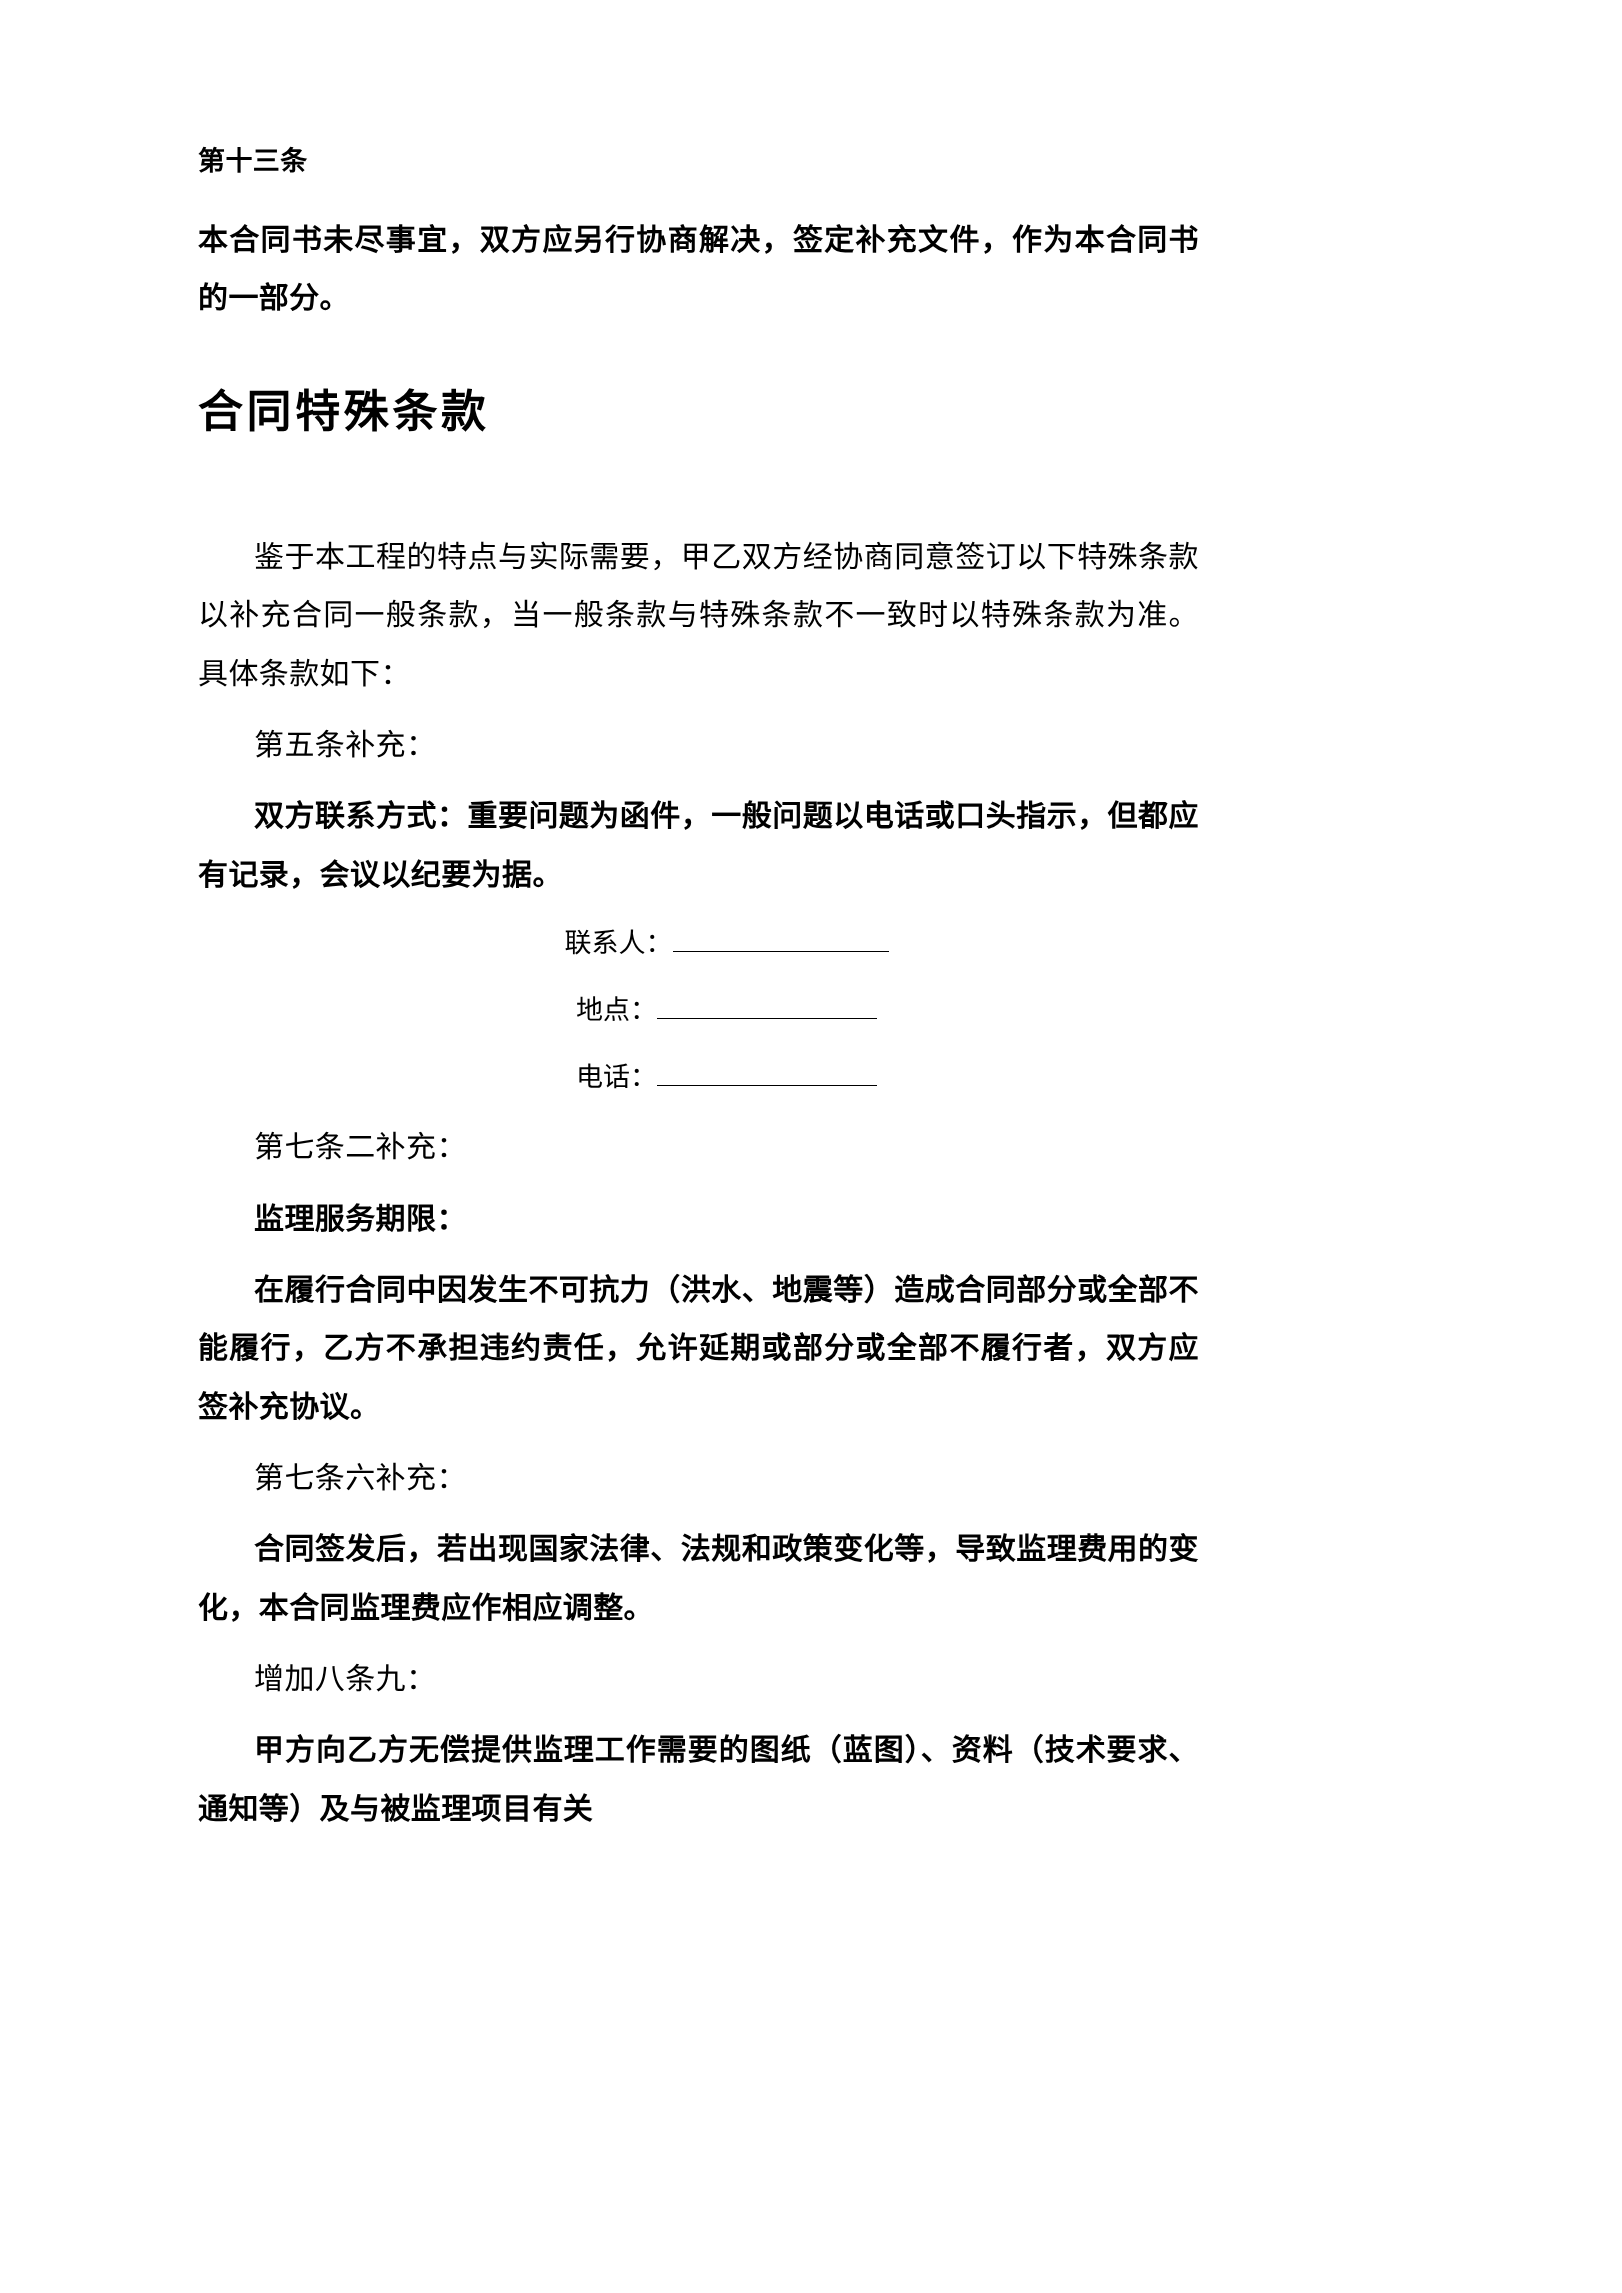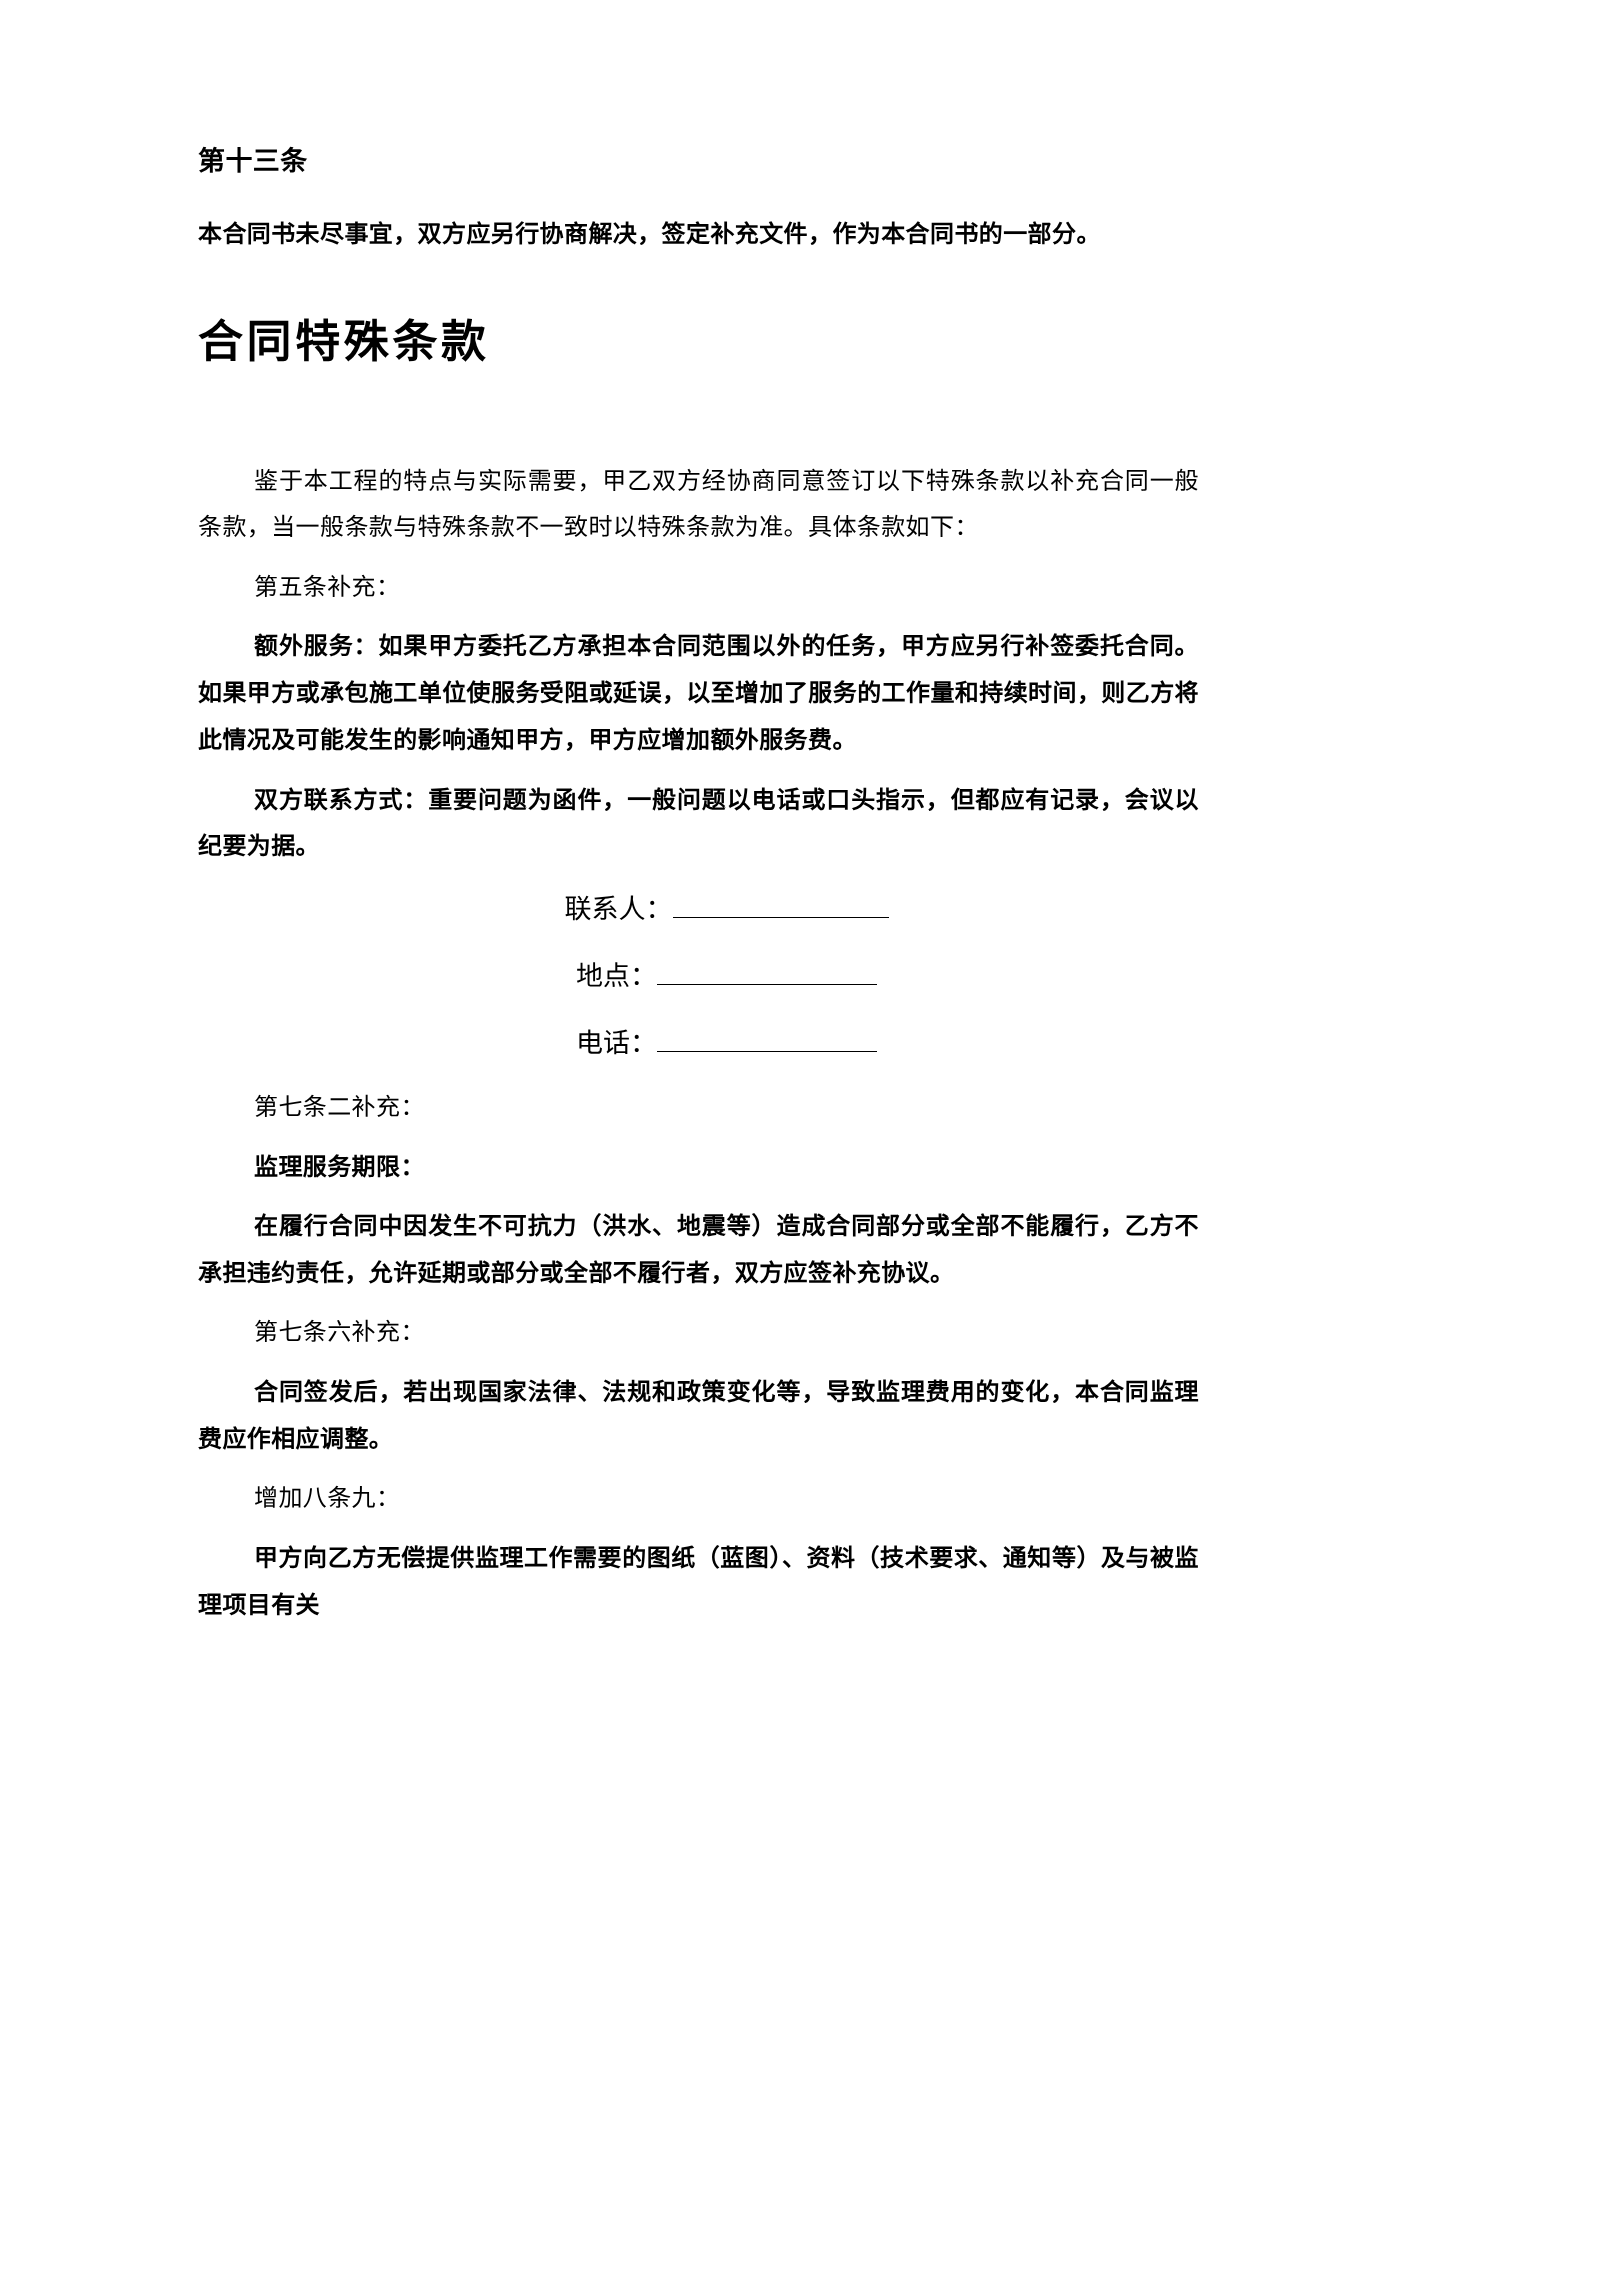--- a/index.html
+++ b/index.html
@@ -17,21 +17,21 @@
   }
   .page {
     box-sizing: border-box;
     width: 1372px;
     height: 2294px;
     padding: 136px 173px 109px 198px;
     background: #ffffff;
   }
 
   .para {
-    font-size: 24px;
+    font-size: 30px;
     line-height: 1.95;
     margin: 0 0 12.7px 0;
     text-align: justify;
     letter-spacing: 0.4px;
   }
   .para.bold {
     font-weight: bold;
   }
   .first-indent {
     text-indent: 56px;
@@ -80,21 +80,20 @@
   <p class="para bold heading-art">第十三条</p>
 
   <p class="para bold">本合同书未尽事宜，双方应另行协商解决，签定补充文件，作为本合同书的一部分。</p>
 
   <h1 class="doc-title">合同特殊条款</h1>
 
   <p class="para first-indent">鉴于本工程的特点与实际需要，甲乙双方经协商同意签订以下特殊条款以补充合同一般条款，当一般条款与特殊条款不一致时以特殊条款为准。具体条款如下：</p>
 
   <p class="para block-indent">第五条补充：</p>
 
-  <p class="para bold first-indent">额外服务：如果甲方委托乙方承担本合同范围以外的任务，甲方应另行补签委托合同。如果甲方或承包施工单位使服务受阻或延误，以至增加了服务的工作量和持续时间，则乙方将此情况及可能发生的影响通知甲方，甲方应增加额外服务费。</p>
 
 
   <p class="para bold first-indent">双方联系方式：重要问题为函件，一般问题以电话或口头指示，但都应有记录，会议以纪要为据。</p>
 
   <p class="blank-line-item block-indent">
     <span>联系人：</span><span class="rule rule-w1"></span>
   </p>
 
   <p class="blank-line-item block-indent">
     <span>地点：</span><span class="rule rule-w2"></span>

